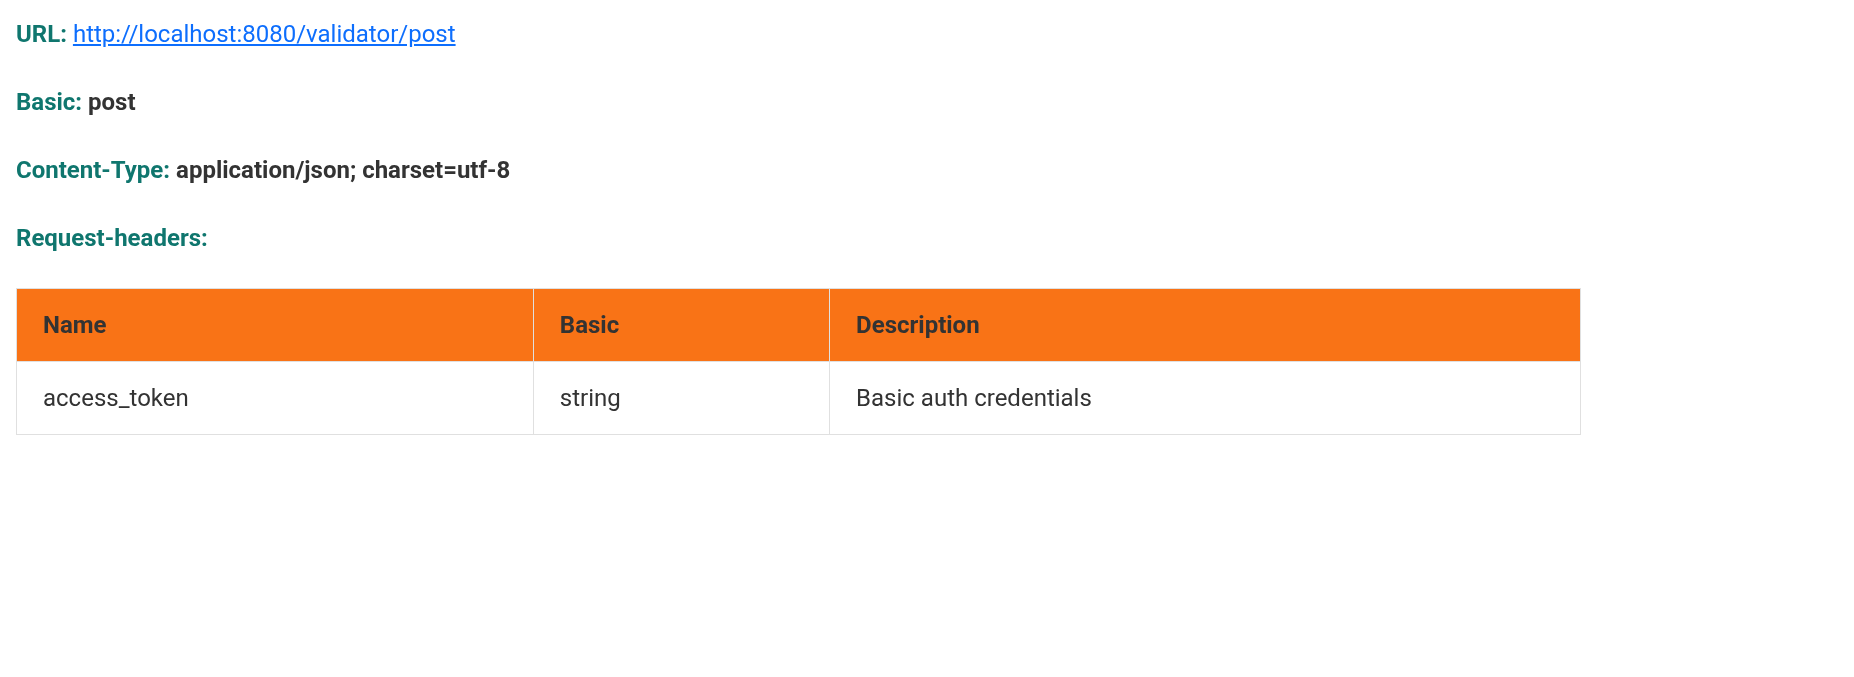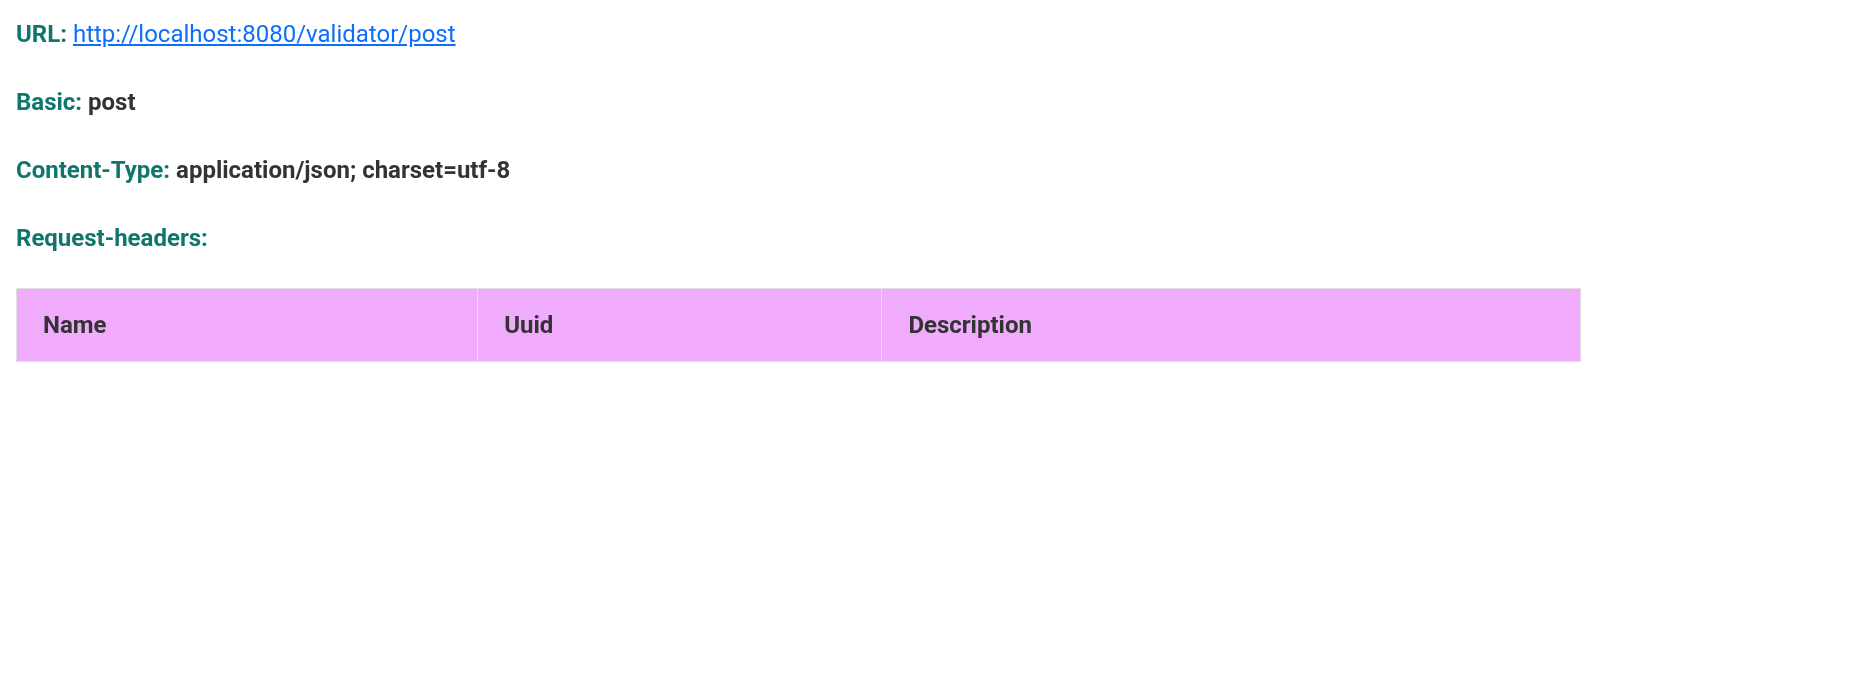--- a/index.html
+++ b/index.html
@@ -39,21 +39,21 @@
       border-collapse: collapse;
       margin-top: 16px;
     }
     th, td {
       text-align: left;
       padding: 18px 26px;
       border: 1px solid #e0e0e0;
     }
     th {
       font-weight: 700;
-      background: #f0abfc;
+      background: #f97316;
       color: #333333;
     }
     td {
       font-weight: 400;
       color: #333333;
     }
     tbody tr:nth-child(even) td {
       background: #fafafa;
     }
   </style>
@@ -77,20 +77,25 @@
   </div>
 
   <div class="info-row">
     <span class="label">Request-headers:</span>
   </div>
 
   <table>
     <thead>
       <tr>
         <th>Name</th>
-        <th>Uuid</th>
+        <th>Basic</th>
         <th>Description</th>
       </tr>
     </thead>
     <tbody>
+      <tr>
+        <td>access_token</td>
+        <td>string</td>
+        <td>Basic auth credentials</td>
+      </tr>
     </tbody>
   </table>
 </div>
 
 </body></html>

